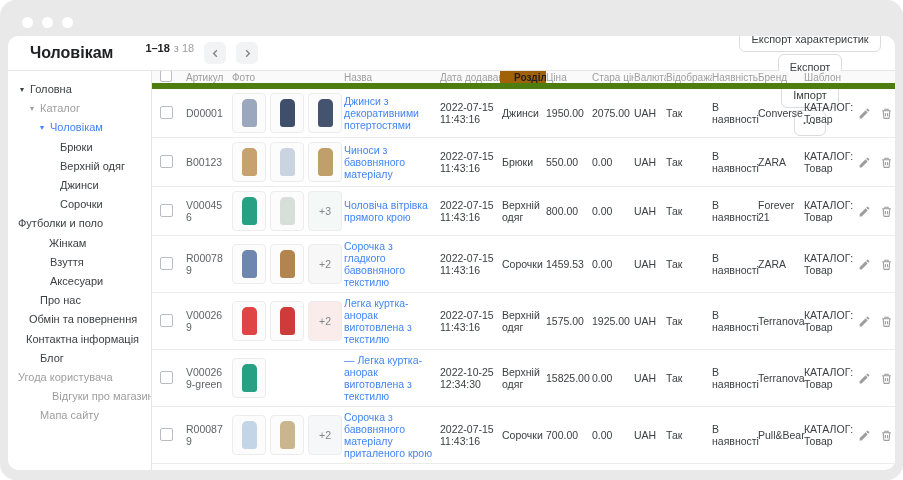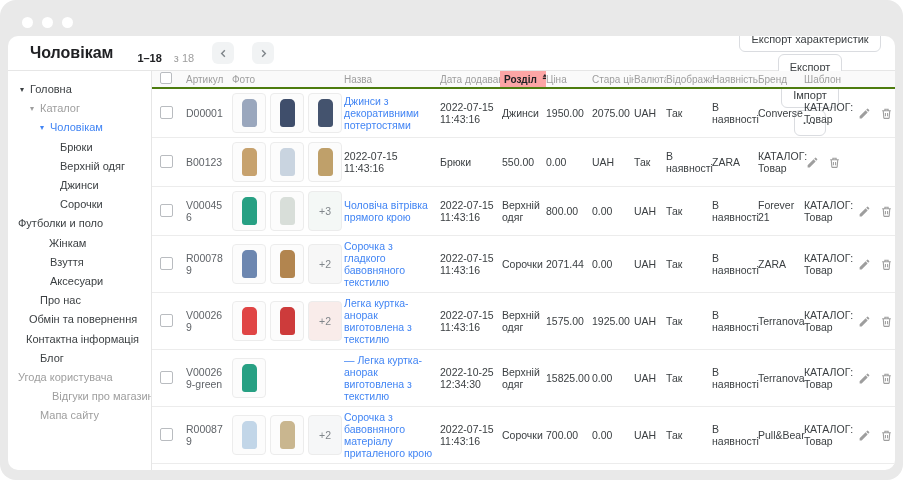--- a/index.html
+++ b/index.html
@@ -5,41 +5,41 @@
   * { box-sizing: border-box; margin: 0; padding: 0; }
   body { background: #ffffff; font-family: "Liberation Sans", sans-serif; }
   .stage { position: relative; width: 903px; height: 480px; background: #e9e9e9; border-radius: 16px; overflow: hidden; }
   .dots { position: absolute; top: 17px; left: 22px; display: flex; gap: 9px; }
   .dot { width: 11px; height: 11px; border-radius: 50%; background: #ffffff; }
 
   .window { position: absolute; left: 8px; right: 8px; top: 36px; bottom: 10px; background: #ffffff; border-radius: 10px; overflow: hidden; display: flex; flex-direction: column; }
 
   .win-header { height: 35px; flex: 0 0 35px; display: flex; align-items: center; padding: 0 14px 0 22px; border-bottom: 1px solid #e6e6e6; }
   .title { font-size: 16px; font-weight: bold; color: #202124; }
-  .pagination { margin-left: 24px; display: flex; align-items: flex-end; gap: 12px; font-size: 11px; }
+  .pagination { margin-left: 32px; display: flex; align-items: flex-start; gap: 4px; font-size: 11px; }
   .pag-range { font-weight: bold; color: #202124; }
   .pag-of { color: #9e9e9e; }
   .pag-btn { width: 22px; height: 22px; margin-left: 6px; border: none; border-radius: 6px; background: #f1f3f4; display: flex; align-items: center; justify-content: center; cursor: pointer; }
   .toolbar { margin-left: auto; display: flex; align-items: center; gap: 2px; flex-direction: column; }
   .btn { height: 26px; padding: 0 11px; background: #fff; border: 1px solid #dadce0; border-radius: 6px; font-size: 11px; color: #3c4043; font-family: inherit; cursor: pointer; white-space: nowrap; }
   .btn.primary { background: #d946ef; border-color: #4285f4; color: #fff; }
   .btn.dots-btn { letter-spacing: 1px; font-weight: bold; padding: 0 8px; }
 
   .body { flex: 1; display: flex; overflow: hidden; }
   .sidebar { width: 144px; flex: 0 0 144px; border-right: 1px solid #e6e6e6; padding-top: 9px; overflow: hidden; }
   .side-item { display: flex; align-items: center; font-size: 11px; color: #3c4043; line-height: 19.2px; cursor: pointer; white-space: nowrap; }
   .side-item .chev { width: 10px; flex: 0 0 10px; font-size: 8px; color: inherit; }
   .side-item.muted { color: #9e9e9e; }
   .side-item.active { color: #4285f4; }
 
   .table { flex: 1; overflow: hidden; }
   .thead, .trow { display: grid; grid-template-columns: 26px 46px 112px 96px 62px 44px 46px 42px 32px 46px 46px 46px 52px 1fr; padding-left: 8px; align-items: center; }
-  .thead { height: 18px; background: #fafafa; border-bottom: 2px solid #4d7c0f; font-size: 10px; color: #9e9e9e; }
+  .thead { height: 18px; background: #fafafa; border-bottom: 6px solid #4d7c0f; font-size: 10px; color: #9e9e9e; }
   .th { padding-right: 4px; white-space: nowrap; overflow: hidden; cursor: pointer; }
-  .th.sorted { background: #fca5a5; color: #202124; font-weight: bold; height: 100%; display: flex; align-items: center; gap: 5px; padding-left: 4px; margin-left: -2px; }
+  .th.sorted { background: #a16207; color: #202124; font-weight: bold; height: 100%; display: flex; align-items: center; gap: 5px; padding-left: 14px; margin-left: -2px; }
   .trow { min-height: 41px; border-bottom: 1px solid #ececec; font-size: 10.5px; color: #3c4043; }
   .cell { padding: 4px 4px 4px 0; }
   .cb { width: 13px; height: 13px; border: 1.5px solid #b9bcc0; border-radius: 2px; background: #fff; display: inline-block; cursor: pointer; }
   .sku { color: #5f6368; overflow-wrap: break-word; }
   .photos { display: flex; gap: 4px; align-items: center; }
   .thumb { width: 34px; height: 40px; border: 1px solid #ececec; border-radius: 4px; background: #fcfcfc; display: flex; align-items: center; justify-content: center; cursor: pointer; flex: 0 0 34px; }
   .garment { width: 15px; height: 28px; border-radius: 5px 5px 3px 3px; }
   .thumb.more { font-size: 10.5px; color: #80868b; background: #f7f7f7; }
   .name-link { color: #4285f4; cursor: pointer; }
   .price { white-space: nowrap; }
@@ -225,20 +225,21 @@
                 <div class="thumb">
                   <div class="garment" style="background: rgb(199, 162, 110);"></div>
                 </div>
                 <div class="thumb">
                   <div class="garment" style="background: rgb(201, 212, 224);"></div>
                 </div>
                 <div class="thumb">
                   <div class="garment" style="background: rgb(191, 160, 106);"></div>
                 </div>
               </div>
+    <div class="cell name-link">Чиноси з бавовняного матеріалу</div>
     <div class="cell">2022-07-15 11:43:16</div>
     <div class="cell">Брюки</div>
     <div class="cell price">550.00</div>
     <div class="cell price">0.00</div>
     <div class="cell">UAH</div>
     <div class="cell">Так</div>
     <div class="cell">В наявності</div>
     <div class="cell">ZARA</div>
     <div class="cell">КАТАЛОГ: Товар</div>
     <div class="cell actions">
@@ -289,21 +290,21 @@
                   <div class="garment" style="background: rgb(109, 135, 176);"></div>
                 </div>
                 <div class="thumb">
                   <div class="garment" style="background: rgb(178, 133, 79);"></div>
                 </div>
                 <div class="thumb more" style="background: rgb(247, 247, 247);">+2</div>
               </div>
     <div class="cell name-link">Сорочка з гладкого бавовняного текстилю</div>
     <div class="cell">2022-07-15 11:43:16</div>
     <div class="cell">Сорочки</div>
-    <div class="cell price">2071.44</div>
+    <div class="cell price">1459.53</div>
     <div class="cell price">0.00</div>
     <div class="cell">UAH</div>
     <div class="cell">Так</div>
     <div class="cell">В наявності</div>
     <div class="cell">ZARA</div>
     <div class="cell">КАТАЛОГ: Товар</div>
     <div class="cell actions">
       <button class="icon-btn"><span><svg width="13" height="13" viewBox="0 0 24 24" fill="#9e9e9e">
                       <path d="M3 17.25V21h3.75L17.81 9.94l-3.75-3.75L3 17.25zM20.71 7.04a1 1 0 0 0 0-1.41l-2.34-2.34a1 1 0 0 0-1.41 0l-1.83 1.83 3.75 3.75 1.83-1.83z"></path>
                     </svg></span></button>

